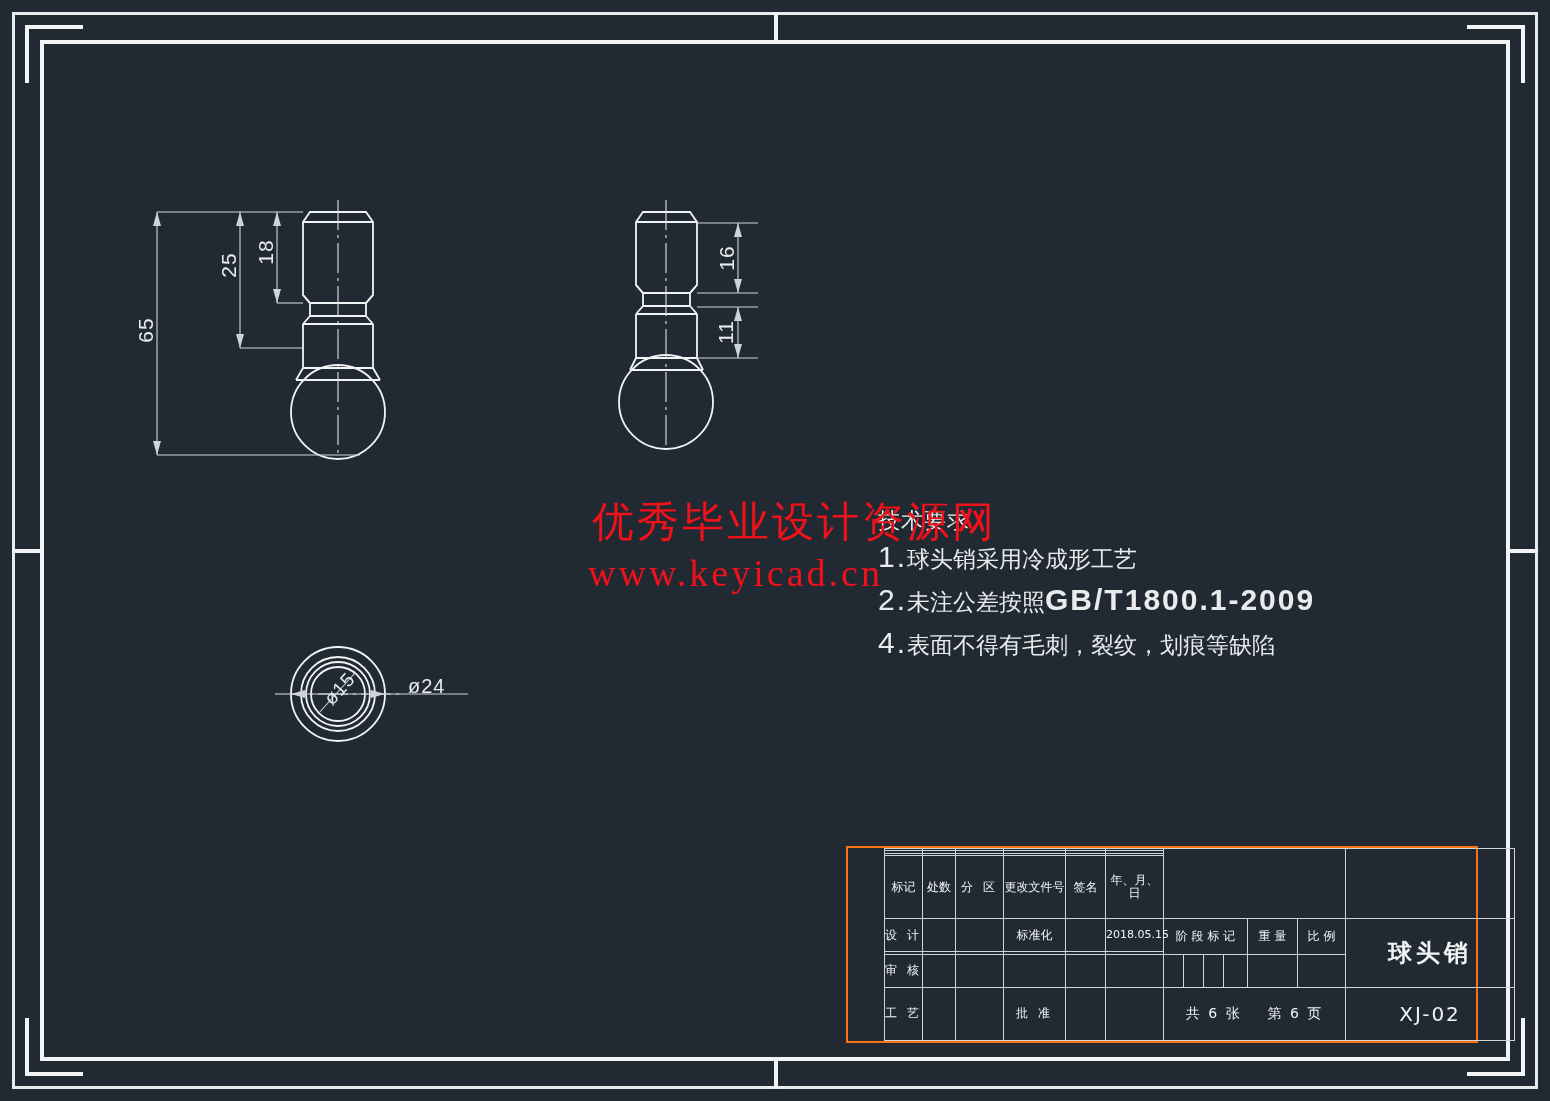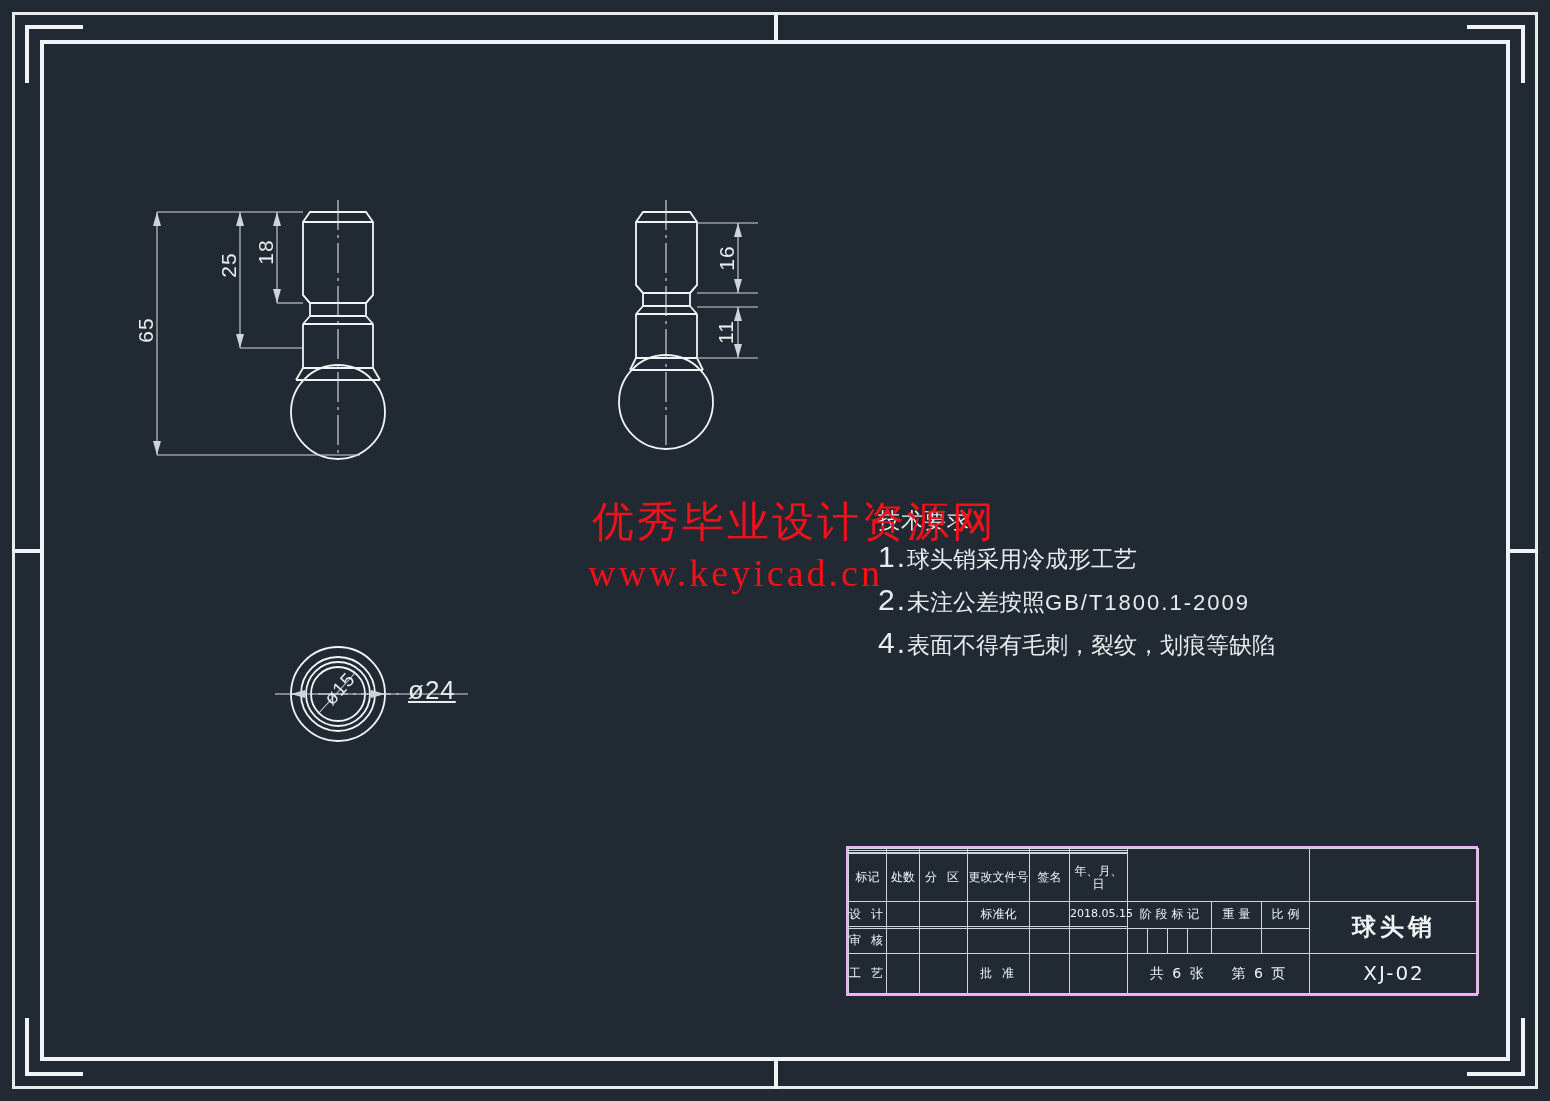--- a/index.html
+++ b/index.html
@@ -80,40 +80,41 @@
     margin-bottom: 6px;
   }
   .tech-line {
     font-size: 27px;
     letter-spacing: 0px;
     margin-bottom: 13px;
     line-height: 1.0;
   }
   .tech-line .num { font-size: 30px; letter-spacing: 2px; }
   .tech-line .cn  { font-size: 23px; margin-top: 16px; }
-  .tech-line .lat { font-size: 22px; letter-spacing: 2px; }
+  .tech-line .lat { font-size: 30px; letter-spacing: 2px; font-weight: bold; }
 
   
   .wm {
     position: absolute;
     color: #f0111b;
     white-space: nowrap;
   }
   .wm1 { left: 592px; top: 494px; font-size: 42px; letter-spacing: 3px; font-family: Liberation Serif, serif; }
   .wm2 { left: 588px; top: 551px; font-size: 38px; letter-spacing: 3px; font-family: "Liberation Serif", serif; }
 
   
   #titleblock {
     position: absolute;
     left: 846px;
     top: 846px;
     width: 632px;
-    height: 150px;
-    border: 2px solid #f0abfc;
+    height: 197px;
+    border: 2px solid #f97316;
     box-sizing: border-box;
+    padding-left: 36px;
   }
   #titleblock table {
     border-collapse: collapse;
     table-layout: fixed;
     width: 100%;
     height: 100%;
   }
   #titleblock td {
     border: 1px solid #cfd4d8;
     color: #f2f3f4;
@@ -262,21 +263,21 @@
     </g>
   </svg>
 
   <div class="dimtxt rot90" style="left:133px; top:318px;">65</div>
   <div class="dimtxt rot90" style="left:216px; top:253px;">25</div>
   <div class="dimtxt rot90" style="left:253px; top:240px;">18</div>
 
   <div class="dimtxt rot90" style="left:714px; top:246px;">16</div>
   <div class="dimtxt rot90" style="left:714px; top:320px;">11</div>
 
-  <div class="dimtxt" style="left:408px; top:675px; font-size:26px;text-decoration:underline;">ø24</div>
+  <div class="dimtxt" style="left:408px; top:675px; font-size:20px;">ø24</div>
   <div class="dimtxt" style="left:322px; top:678px; font-size:19px; transform:rotate(-48deg); transform-origin:center center;">ø15</div>
 
   <div class="tech-block">
     <div class="tech-title">技术要求</div>
 
     <div class="tech-line">
       <span class="num">1.</span><span class="cn">球头销采用冷成形工艺</span><span class="lat"></span>
     </div>
     <div class="tech-line">
       <span class="num">2.</span><span class="cn">未注公差按照</span><span class="lat">GB/T1800.1-2009</span>

